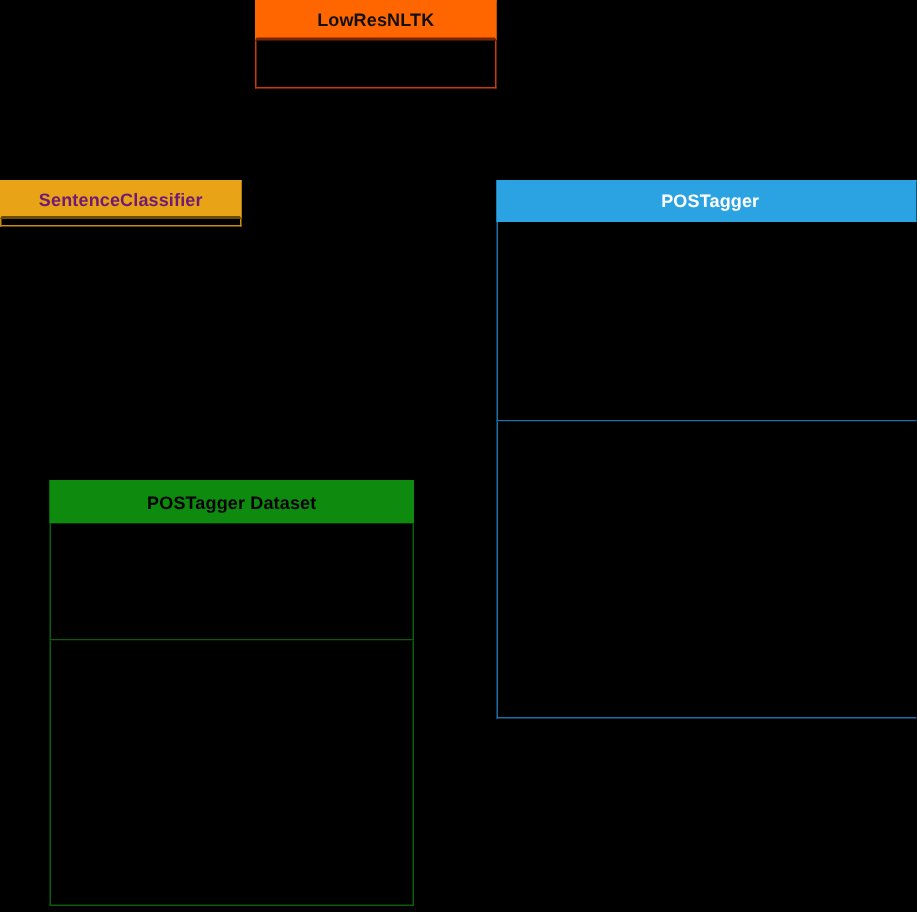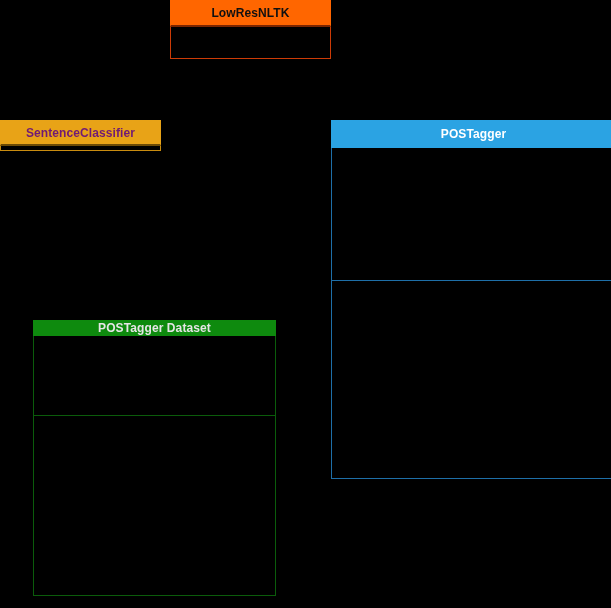--- a/index.html
+++ b/index.html
@@ -126,23 +126,23 @@
   }
 
   
   #class-postagger-dataset {
     left: 33px;
     top: 320px;
     width: 243px;
     height: 284px;
   }
   #class-postagger-dataset .uml-header {
-    height: 16px;
+    height: 29px;
     background: #0e8a0e;
-    color: #e5e5e5;
+    color: #000000;
     border: 1px solid #0e8a0e;
   }
   #class-postagger-dataset .uml-compartment-1 {
     height: 80px;
     border-left: 1px solid #0b5c0b;
     border-right: 1px solid #0b5c0b;
     border-bottom: 1px solid #0b5c0b;
   }
   #class-postagger-dataset .uml-compartment-2 {
     height: 180px;

